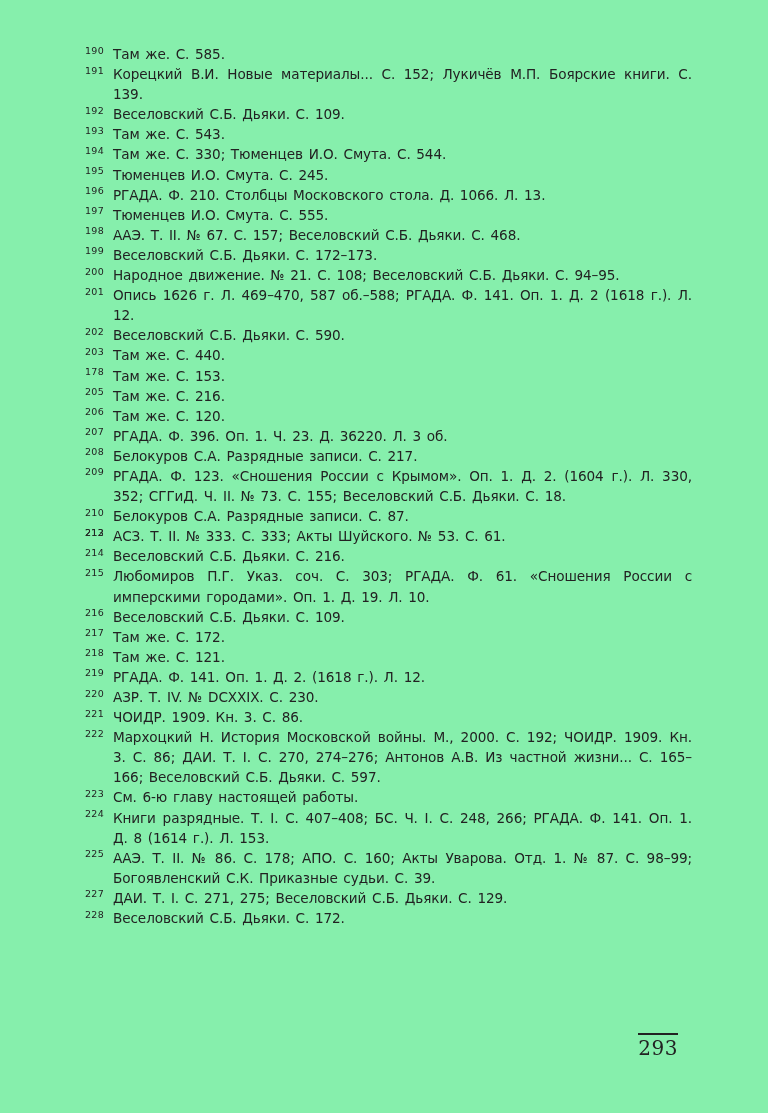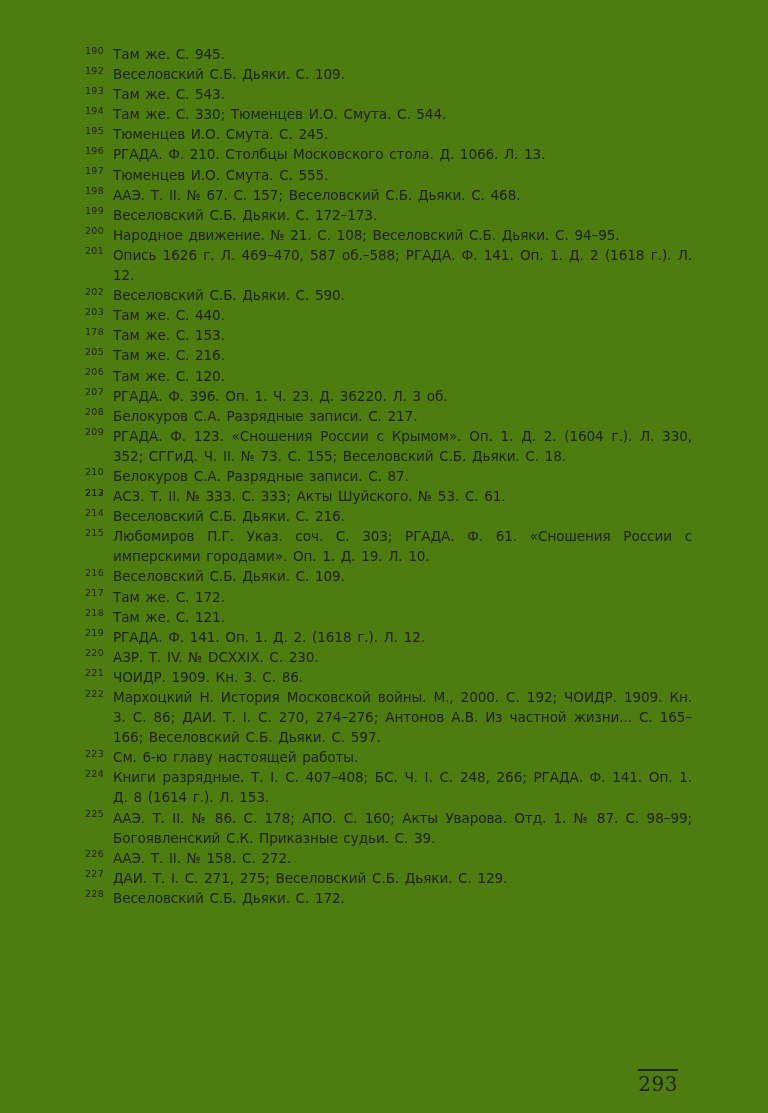--- a/index.html
+++ b/index.html
@@ -5,21 +5,21 @@
   html, body {
     margin: 0;
     padding: 0;
     background: #e8e8e6;
   }
   .page {
     position: relative;
     width: 768px;
     height: 1113px;
     margin: 0 auto;
-    background: #4d7c0f;
+    background: #86efac;
     color: #222222;
     font-family: "DejaVu Sans", sans-serif;
     overflow: hidden;
   }
   .notes {
     position: absolute;
     left: 85px;
     top: 44px;
     width: 607px;
   }
@@ -48,29 +48,29 @@
     right: 90px;
   }
   .pagenum {
     display: inline-block;
     border-top: 2px solid #222222;
     padding-top: 1px;
     font-family: "DejaVu Serif", serif;
     font-size: 20px;
     line-height: 1.2;
     letter-spacing: 0.5px;
-    margin-top: 36px;
   }
 </style>
 </head>
 <body>
 
 <div class="page">
   <div class="notes">
-      <div class="note"><span class="num">190</span><span><span class="it">Там же.</span><span> С. 945.</span></span></div>
+      <div class="note"><span class="num">190</span><span><span class="it">Там же.</span><span> С. 585.</span></span></div>
+      <div class="note"><span class="num">191</span><span><span class="it">Корецкий В.И.</span><span> Новые материалы... С. 152; </span><span class="it">Лукичёв М.П.</span><span> Боярские книги. С. 139.</span></span></div>
       <div class="note"><span class="num">192</span><span><span class="it">Веселовский С.Б.</span><span> Дьяки. С. 109.</span></span></div>
       <div class="note"><span class="num">193</span><span><span class="it">Там же.</span><span> С. 543.</span></span></div>
       <div class="note"><span class="num">194</span><span><span class="it">Там же.</span><span> С. 330; </span><span class="it">Тюменцев И.О.</span><span> Смута. С. 544.</span></span></div>
       <div class="note"><span class="num">195</span><span><span>Тюменцев И.О. Смута. С. 245.</span></span></div>
       <div class="note"><span class="num">196</span><span><span>РГАДА. Ф. 210. Столбцы Московского стола. Д. 1066. Л. 13.</span></span></div>
       <div class="note"><span class="num">197</span><span><span class="it">Тюменцев И.О.</span><span> Смута. С. 555.</span></span></div>
       <div class="note"><span class="num">198</span><span><span>ААЭ. Т. II. № 67. С. 157; </span><span class="it">Веселовский С.Б.</span><span> Дьяки. С. 468.</span></span></div>
       <div class="note"><span class="num">199</span><span><span class="it">Веселовский С.Б.</span><span> Дьяки. С. 172–173.</span></span></div>
       <div class="note"><span class="num">200</span><span><span>Народное движение. № 21. С. 108; </span><span class="it">Веселовский С.Б.</span><span> Дьяки. С. 94–95.</span></span></div>
       <div class="note"><span class="num">201</span><span><span>Опись 1626 г. Л. 469–470, 587 об.–588; РГАДА. Ф. 141. Оп. 1. Д. 2 (1618 г.). Л. 12.</span></span></div>
@@ -90,20 +90,19 @@
       <div class="note"><span class="num">216</span><span><span class="it">Веселовский С.Б.</span><span> Дьяки. С. 109.</span></span></div>
       <div class="note"><span class="num">217</span><span><span class="it">Там же.</span><span> С. 172.</span></span></div>
       <div class="note"><span class="num">218</span><span><span class="it">Там же.</span><span> С. 121.</span></span></div>
       <div class="note"><span class="num">219</span><span><span>РГАДА. Ф. 141. Оп. 1. Д. 2. (1618 г.). Л. 12.</span></span></div>
       <div class="note"><span class="num">220</span><span><span>АЗР. Т. IV. № DCXXIX. С. 230.</span></span></div>
       <div class="note"><span class="num">221</span><span><span>ЧОИДР. 1909. Кн. 3. С. 86.</span></span></div>
       <div class="note"><span class="num">222</span><span><span class="it">Мархоцкий Н.</span><span> История Московской войны. М., 2000. С. 192; ЧОИДР. 1909. Кн. 3. С. 86; ДАИ. Т. I. С. 270, 274–276; </span><span class="it">Антонов А.В.</span><span> Из частной жизни... С. 165–166; </span><span class="it">Веселовский С.Б.</span><span> Дьяки. С. 597.</span></span></div>
       <div class="note"><span class="num">223</span><span><span>См. 6-ю главу настоящей работы.</span></span></div>
       <div class="note"><span class="num">224</span><span><span>Книги разрядные. Т. I. С. 407–408; БС. Ч. I. С. 248, 266; РГАДА. Ф. 141. Оп. 1. Д. 8 (1614 г.). Л. 153.</span></span></div>
       <div class="note"><span class="num">225</span><span><span>ААЭ. Т. II. № 86. С. 178; АПО. С. 160; Акты Уварова. Отд. 1. № 87. С. 98–99; </span><span class="it">Богоявленский С.К.</span><span> Приказные судьи. С. 39.</span></span></div>
-      <div class="note"><span class="num">226</span><span><span>ААЭ. Т. II. № 158. С. 272.</span></span></div>
       <div class="note"><span class="num">227</span><span><span>ДАИ. Т. I. С. 271, 275; </span><span class="it">Веселовский С.Б.</span><span> Дьяки. С. 129.</span></span></div>
       <div class="note"><span class="num">228</span><span><span class="it">Веселовский С.Б.</span><span> Дьяки. С. 172.</span></span></div>
     </div>
   <div class="pagenum-wrap">
     <span class="pagenum">293</span>
   </div>
 </div>
 
 </body></html>

